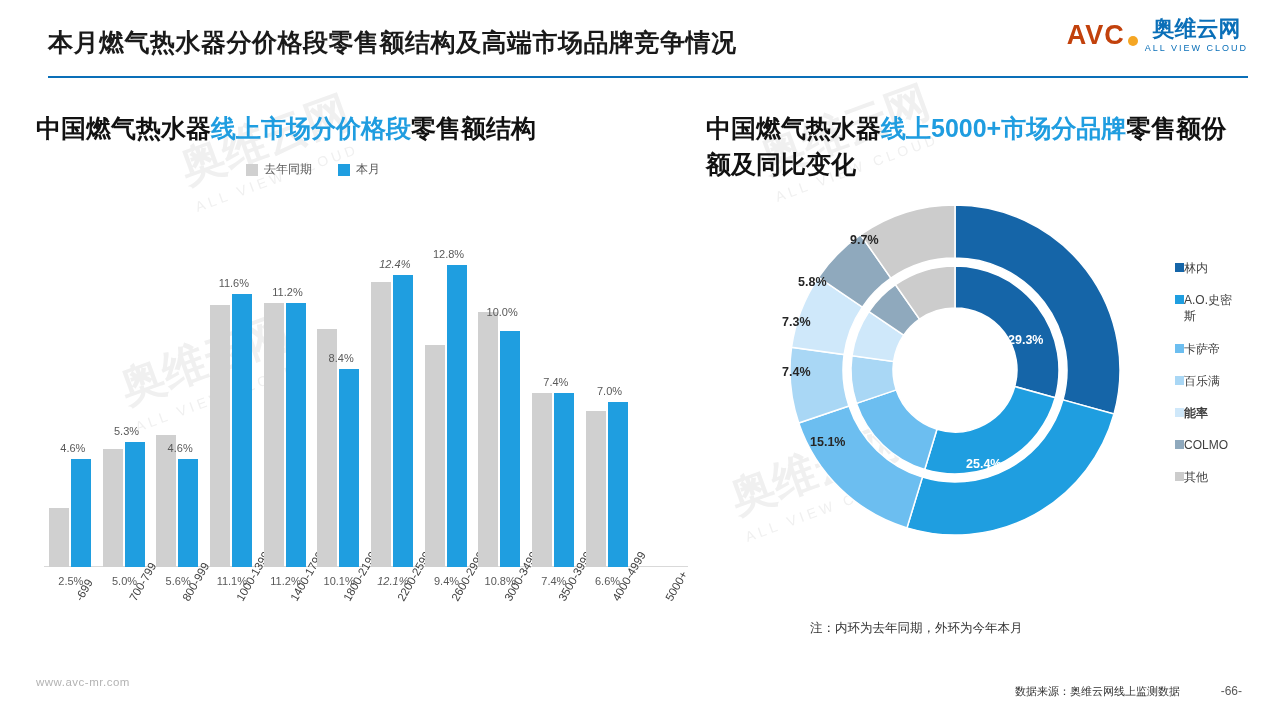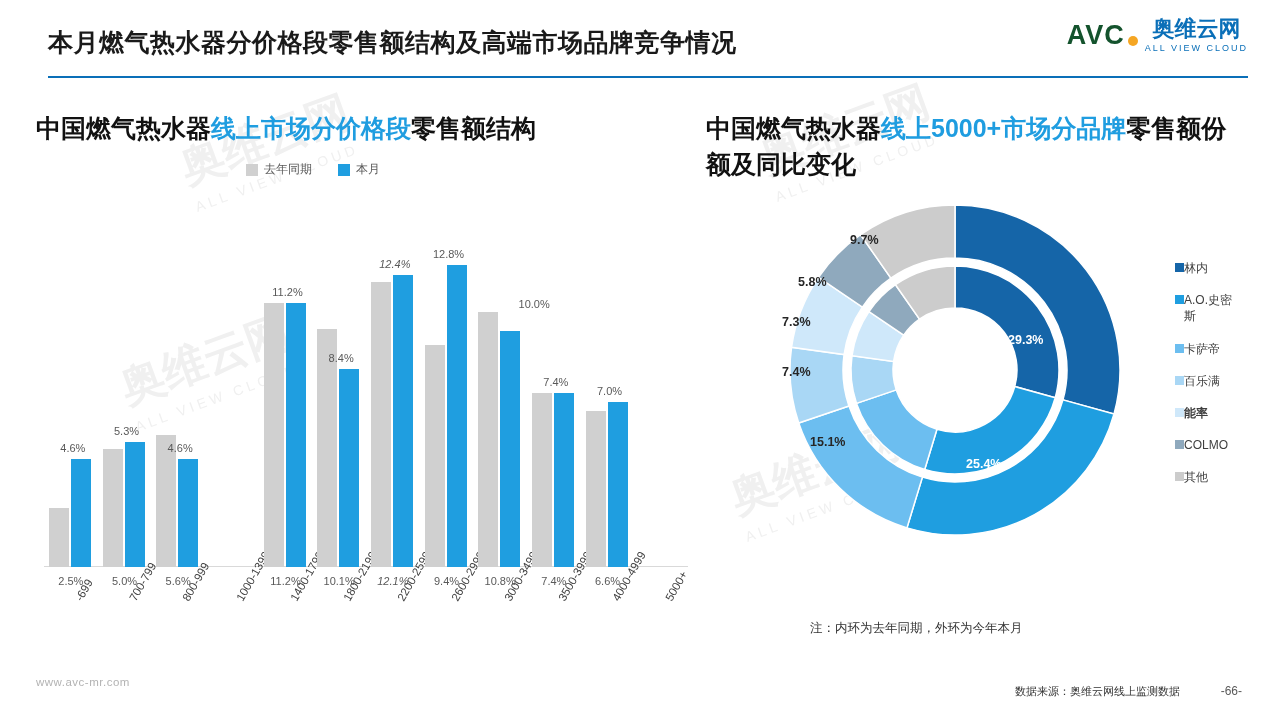--- a/index.html
+++ b/index.html
@@ -42,21 +42,21 @@
   }
   .header-rule {
     position: absolute; left: 40px; top: 76px; width: 1200px; height: 2px;
     background: #0a6fb8;
   }
   .logo {
     position: absolute; right: 40px; top: 18px;
     display: flex; align-items: center;
   }
   .logo-avc {
-    font-size: 27px; font-weight: bold; color: #14532d;
+    font-size: 27px; font-weight: bold; color: #c2410c;
     letter-spacing: 1px;
   }
   .logo-dot {
     width: 10px; height: 10px; border-radius: 50%;
     background: #f5a623; display: inline-block; margin: 0 7px 0 3px;
     position: relative; top: 5px;
   }
   .logo-cn { font-size: 22px; font-weight: bold; color: #0a6fb8; line-height: 1; }
   .logo-en { font-size: 9px; color: #0a6fb8; letter-spacing: 2px; margin-top: 3px; }
 
@@ -211,20 +211,26 @@
           <div class="blabel">5.0%</div>
         </div>
         <div class="xlabel" style="left: 82.5px; top: 400px;">700-799</div>
         <div class="group" style="left: 111.167px;">
           <div class="bar prev" style="height: 132px; background: rgb(208, 208, 208);"></div>
           <div class="bar cur" style="height: 108.429px; background: rgb(31, 158, 224);"></div>
           <div class="vlabel cur" style="bottom: 113.429px;">4.6%</div>
           <div class="blabel">5.6%</div>
         </div>
         <div class="xlabel" style="left: 136.167px; top: 400px;">800-999</div>
+        <div class="group" style="left: 164.833px;">
+          <div class="bar prev" style="height: 261.643px; background: rgb(208, 208, 208);"></div>
+          <div class="bar cur" style="height: 273.429px; background: rgb(31, 158, 224);"></div>
+          <div class="vlabel cur" style="bottom: 278.429px;">11.6%</div>
+          <div class="blabel">11.1%</div>
+        </div>
         <div class="xlabel" style="left: 189.833px; top: 400px;">1000-1399</div>
         <div class="group" style="left: 218.5px;">
           <div class="bar prev" style="height: 264px; background: rgb(208, 208, 208);"></div>
           <div class="bar cur" style="height: 264px; background: rgb(31, 158, 224);"></div>
           <div class="vlabel cur" style="bottom: 269px;">11.2%</div>
           <div class="blabel">11.2%</div>
         </div>
         <div class="xlabel" style="left: 243.5px; top: 400px;">1400-1799</div>
         <div class="group" style="left: 272.167px;">
           <div class="bar prev" style="height: 238.071px; background: rgb(208, 208, 208);"></div>
@@ -243,21 +249,21 @@
         <div class="group" style="left: 379.5px;">
           <div class="bar prev" style="height: 221.571px; background: rgb(208, 208, 208);"></div>
           <div class="bar cur" style="height: 301.714px; background: rgb(31, 158, 224);"></div>
           <div class="vlabel cur" style="bottom: 306.714px;">12.8%</div>
           <div class="blabel">9.4%</div>
         </div>
         <div class="xlabel" style="left: 404.5px; top: 400px;">2600-2999</div>
         <div class="group" style="left: 433.167px;">
           <div class="bar prev" style="height: 254.571px; background: rgb(208, 208, 208);"></div>
           <div class="bar cur" style="height: 235.714px; background: rgb(31, 158, 224);"></div>
-          <div class="vlabel cur" style="bottom: 257px; margin-left: 32px;">10.0%</div>
+          <div class="vlabel cur" style="bottom: 249px;">10.0%</div>
           <div class="blabel">10.8%</div>
         </div>
         <div class="xlabel" style="left: 458.167px; top: 400px;">3000-3499</div>
         <div class="group" style="left: 486.833px;">
           <div class="bar prev" style="height: 174.429px; background: rgb(208, 208, 208);"></div>
           <div class="bar cur" style="height: 174.429px; background: rgb(31, 158, 224);"></div>
           <div class="vlabel cur" style="bottom: 179.429px;">7.4%</div>
           <div class="blabel">7.4%</div>
         </div>
         <div class="xlabel" style="left: 511.833px; top: 400px;">3500-3999</div>

